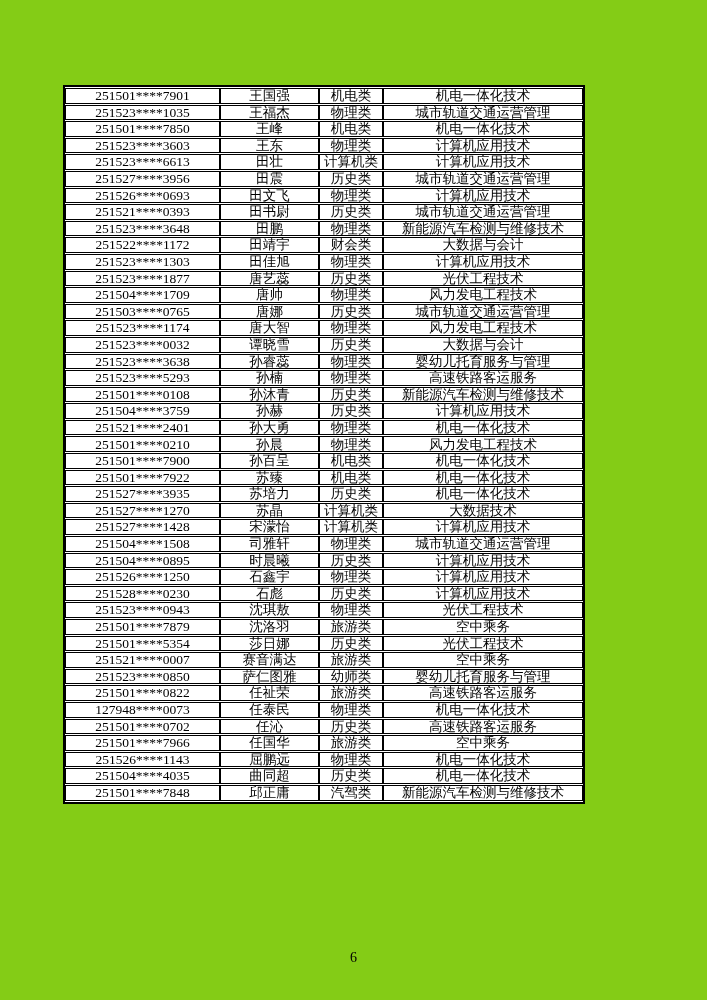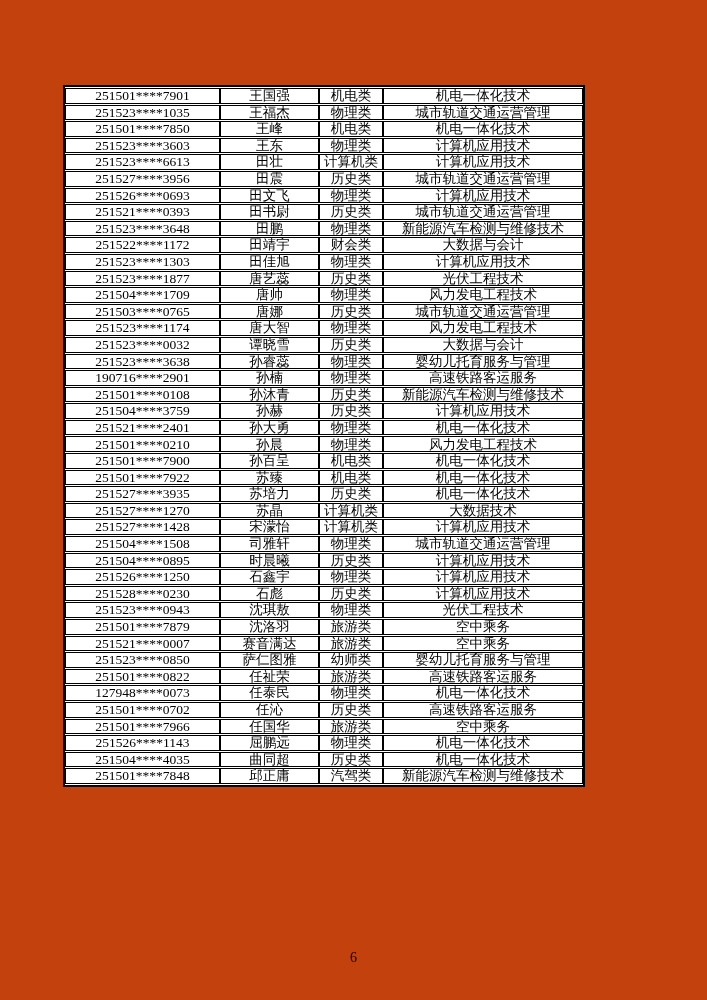--- a/index.html
+++ b/index.html
@@ -11,21 +11,21 @@
     height: 1000px;
     background: #ffffff;
     position: relative;
     font-family: "Liberation Serif", "DejaVu Serif", serif;
     color: #000000;
     overflow: hidden;
   }
   .sheet {
     position: absolute;
     inset: 0;
-    background: #c2410c;
+    background: #84cc16;
     font-family: Liberation Serif, serif;
   }
   table.roster {
     position: absolute;
     left: 63px;
     top: 85px;
     border-collapse: separate;
     border-spacing: 0 1px;
     border: 2px solid #000000;
     table-layout: fixed;
@@ -166,21 +166,21 @@
     <td>历史类</td>
     <td>大数据与会计</td>
   </tr>
         <tr>
     <td>251523****3638</td>
     <td>孙睿蕊</td>
     <td>物理类</td>
     <td>婴幼儿托育服务与管理</td>
   </tr>
         <tr>
-    <td>190716****2901</td>
+    <td>251523****5293</td>
     <td>孙楠</td>
     <td>物理类</td>
     <td>高速铁路客运服务</td>
   </tr>
         <tr>
     <td>251501****0108</td>
     <td>孙沐青</td>
     <td>历史类</td>
     <td>新能源汽车检测与维修技术</td>
   </tr>
@@ -262,20 +262,26 @@
     <td>物理类</td>
     <td>光伏工程技术</td>
   </tr>
         <tr>
     <td>251501****7879</td>
     <td>沈洛羽</td>
     <td>旅游类</td>
     <td>空中乘务</td>
   </tr>
         <tr>
+    <td>251501****5354</td>
+    <td>莎日娜</td>
+    <td>历史类</td>
+    <td>光伏工程技术</td>
+  </tr>
+        <tr>
     <td>251521****0007</td>
     <td>赛音满达</td>
     <td>旅游类</td>
     <td>空中乘务</td>
   </tr>
         <tr>
     <td>251523****0850</td>
     <td>萨仁图雅</td>
     <td>幼师类</td>
     <td>婴幼儿托育服务与管理</td>

